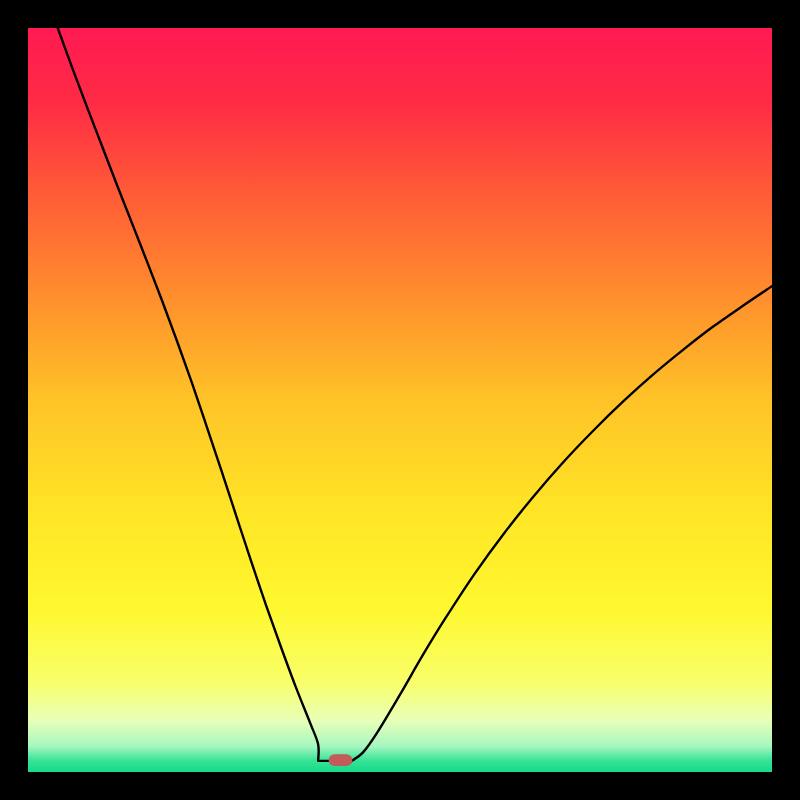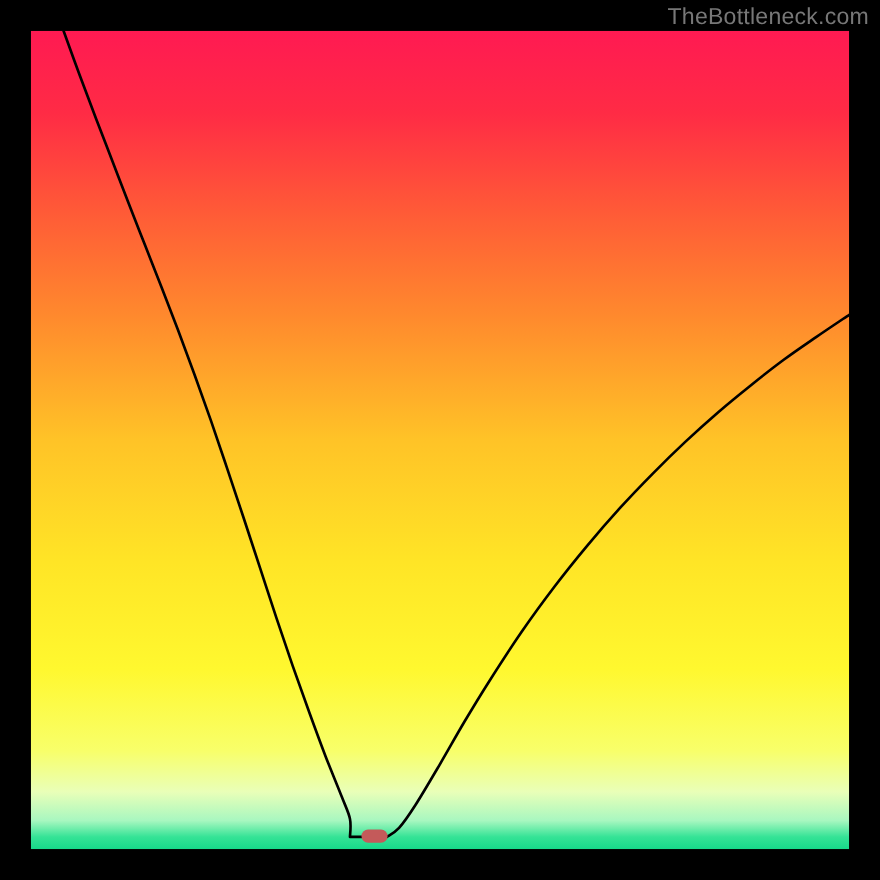--- a/index.html
+++ b/index.html
@@ -58,14 +58,13 @@
             <stop offset="98.5%" stop-color="#35e396"></stop>
             <stop offset="100%" stop-color="#17d98a"></stop>
           </linearGradient>
       </defs>
       <rect x="0" y="0" width="744" height="744" fill="url(#bg-grad)"></rect>
       <path id="curve" fill="none" stroke="#000000" stroke-width="2.4" stroke-linecap="round" stroke-linejoin="round" d="M 29.76 0 C 32.24 6.820000000000012 39.68 27.528000000000077 44.64 40.92000000000007 C 49.6 54.31200000000007 54.56 67.33199999999998 59.52 80.35199999999998 C 64.48 93.37199999999997 69.44000000000001 106.14400000000006 74.4 119.04000000000008 C 79.36 131.9360000000001 84.32 144.95600000000007 89.28 157.72800000000007 C 94.24000000000001 170.50000000000006 99.20000000000002 183.02400000000003 104.16000000000001 195.67200000000003 C 109.12 208.32000000000002 114.08000000000001 220.84400000000005 119.04 233.61600000000004 C 124 246.38800000000003 128.95999999999998 259.15999999999997 133.92 272.304 C 138.88 285.448 143.84 298.84000000000003 148.8 312.48 C 153.76000000000002 326.12 158.72 339.884 163.68 354.144 C 168.64000000000001 368.404 173.6 383.284 178.56 398.03999999999996 C 183.52 412.79599999999994 188.48 427.676 193.44 442.68 C 198.4 457.684 203.36 472.93600000000004 208.32000000000002 488.064 C 213.28000000000003 503.192 218.23999999999998 518.568 223.2 533.448 C 228.16 548.328 233.12 563.0840000000001 238.08 577.344 C 243.04000000000002 591.604 248 605.368 252.96 619.008 C 257.92 632.648 262.88 646.288 267.84 659.184 C 272.79999999999995 672.0799999999999 279 686.836 282.72 696.384 C 286.44000000000005 705.932 288.92 710.396 290.16 716.472 C 291.40000000000003 722.548 290.16 730.1120000000001 290.16 732.84 L 323.64 732.84 L 323.64 732.84 C 323.64 732.84 321.78 734.2040000000001 323.64 732.84 C 325.5 731.476 330.46000000000004 729.492 334.8 724.656 C 339.14 719.8199999999999 343.48 713.496 349.68 703.824 C 355.88 694.1519999999999 364.56 679.272 372 666.624 C 379.44 653.976 386.88 640.46 394.32 627.936 C 401.76 615.412 407.96000000000004 605.12 416.64000000000004 591.48 C 425.32000000000005 577.84 436.47999999999996 560.48 446.4 546.096 C 456.32 531.712 466.24 518.196 476.16 505.176 C 486.08000000000004 492.156 496 479.88 505.92 467.976 C 515.84 456.072 525.76 444.66399999999993 535.68 433.75199999999995 C 545.5999999999999 422.84 555.52 412.548 565.44 402.504 C 575.3600000000001 392.46000000000004 585.2800000000001 382.788 595.2 373.488 C 605.12 364.188 615.04 355.26 624.9599999999999 346.70399999999995 C 634.8799999999999 338.1479999999999 644.8 330.0879999999999 654.72 322.15199999999993 C 664.6400000000001 314.21599999999995 674.5600000000001 306.404 684.48 299.088 C 694.4 291.77200000000005 704.32 285.07599999999996 714.24 278.256 C 724.16 271.436 739.04 261.516 744 258.168"></path>
       <rect id="marker" rx="6" ry="6" fill="#c45a5a" x="300.57599999999996" y="726.144" width="23.808" height="11.904"></rect>
     </svg>
   </div>
 
-  <div class="watermark">TheBottleneck.com</div>
 </div>
 
 </body></html>

